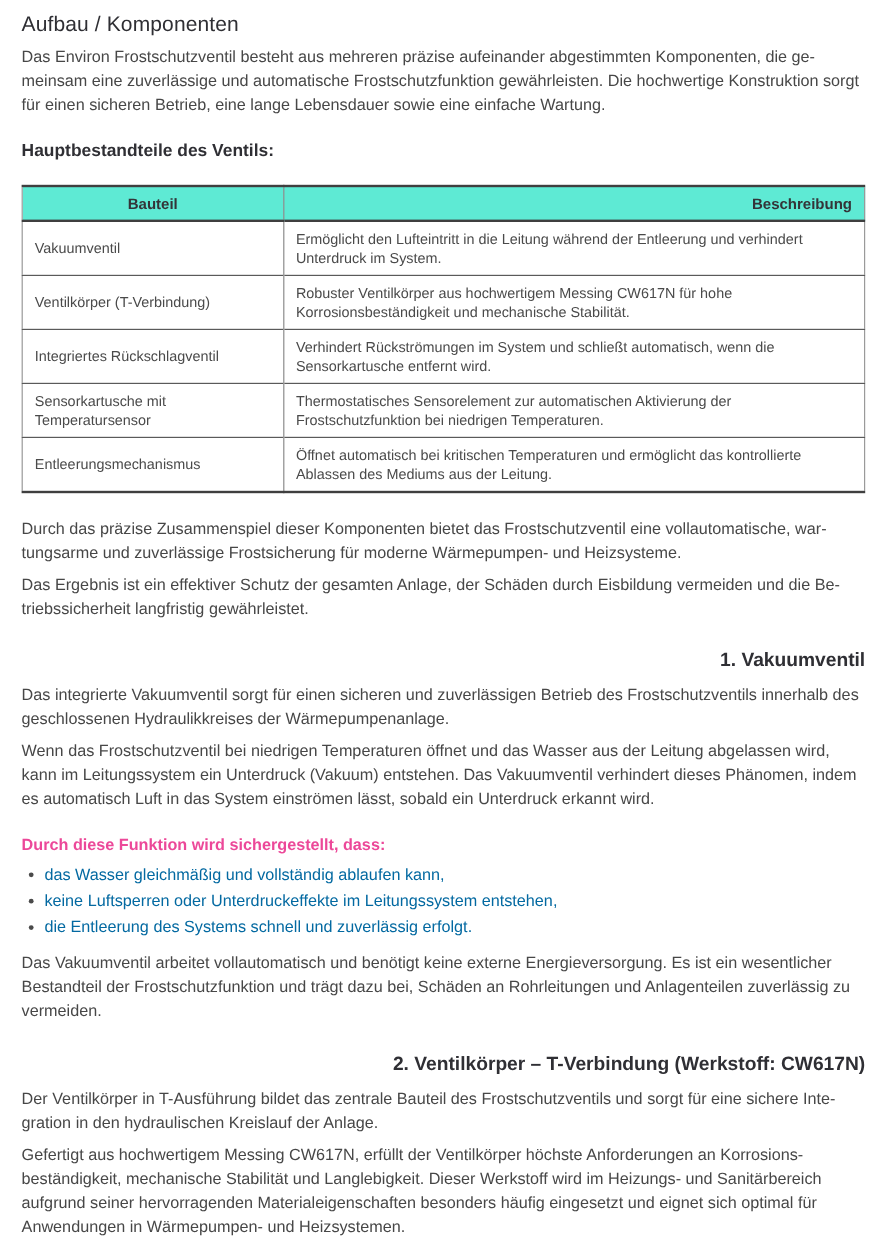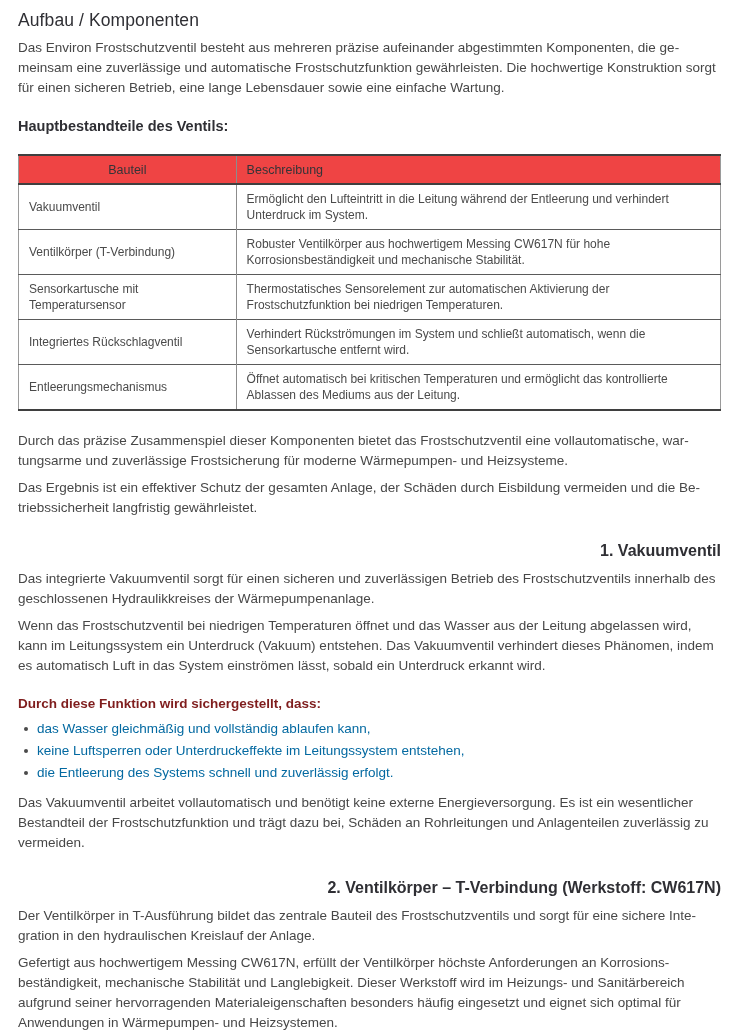--- a/index.html
+++ b/index.html
@@ -20,34 +20,34 @@
   }
   h3{
     font-size:16px;line-height:22px;font-weight:bold;color:#2f2f34;
     margin:22px 0 7px 0;
     text-align:right;
   }
   .sec2-gap{margin-top:24px;}
   p{
     font-size:13.5px;line-height:20px;margin:0 0 7px 0;color:#474747;
   }
-  p.bold-lead{font-weight:bold;color:#7f1d1d;margin:18px 0 4px 0;}
+  p.bold-lead{font-weight:bold;color:#ec4899;margin:18px 0 4px 0;}
   table{
     width:100%;border-collapse:collapse;margin:18px 0 20px 0;
     border-left:1px solid #9a9a9a;border-right:1px solid #9a9a9a;
     border-top:2px solid #3f3f3f;border-bottom:2px solid #3f3f3f;
   }
   thead th{
-    background:#ef4444;
-    font-size:12.5px;font-weight:normal;color:#343438;
+    background:#5eead4;
+    font-size:12.5px;font-weight:bold;color:#343438;
     padding:6px 10px;height:15px;
     border-bottom:2px solid #3f3f3f;
   }
   th.col-bauteil{width:31%;text-align:center;border-right:1px solid #8c8c8c;}
-  th.col-beschreibung{text-align:left;}
+  th.col-beschreibung{text-align:right;}
   tbody td{
     font-size:12px;line-height:16px;color:#4a4a4a;
     padding:6px 10px;vertical-align:middle;
     border-top:1px solid #5a5a5a;
   }
   tbody td:first-child{border-right:1px solid #8c8c8c;}
   ul{
     list-style:none;margin:0 0 9px 0;padding:0 0 0 4px;
   }
   li{
@@ -80,26 +80,26 @@
     <tbody>
       <tr>
         <td>Vakuumventil</td>
         <td>Ermöglicht den Lufteintritt in die Leitung während der Entleerung und verhindert Unterdruck im System.</td>
       </tr>
       <tr>
         <td>Ventilkörper (T-Verbindung)</td>
         <td>Robuster Ventilkörper aus hochwertigem Messing CW617N für hohe Korrosionsbeständigkeit und mechanische Stabilität.</td>
       </tr>
       <tr>
+        <td>Integriertes Rückschlagventil</td>
+        <td>Verhindert Rückströmungen im System und schließt automatisch, wenn die Sensorkartusche entfernt wird.</td>
+      </tr>
+      <tr>
         <td>Sensorkartusche mit Temperatursensor</td>
         <td>Thermostatisches Sensorelement zur automatischen Aktivierung der Frostschutzfunktion bei niedrigen Temperaturen.</td>
-      </tr>
-      <tr>
-        <td>Integriertes Rückschlagventil</td>
-        <td>Verhindert Rückströmungen im System und schließt automatisch, wenn die Sensorkartusche entfernt wird.</td>
       </tr>
       <tr>
         <td>Entleerungsmechanismus</td>
         <td>Öffnet automatisch bei kritischen Temperaturen und ermöglicht das kontrollierte Ablassen des Mediums aus der Leitung.</td>
       </tr>
     </tbody>
   </table>
 
   <p>Durch das präzise Zusammenspiel dieser Komponenten bietet das Frostschutzventil eine vollautomatische, war­tungsarme und zuverlässige Frostsicherung für moderne Wärmepumpen- und Heizsysteme.</p>
   <p>Das Ergebnis ist ein effektiver Schutz der gesamten Anlage, der Schäden durch Eisbildung vermeiden und die Be­triebssicherheit langfristig gewährleistet.</p>

